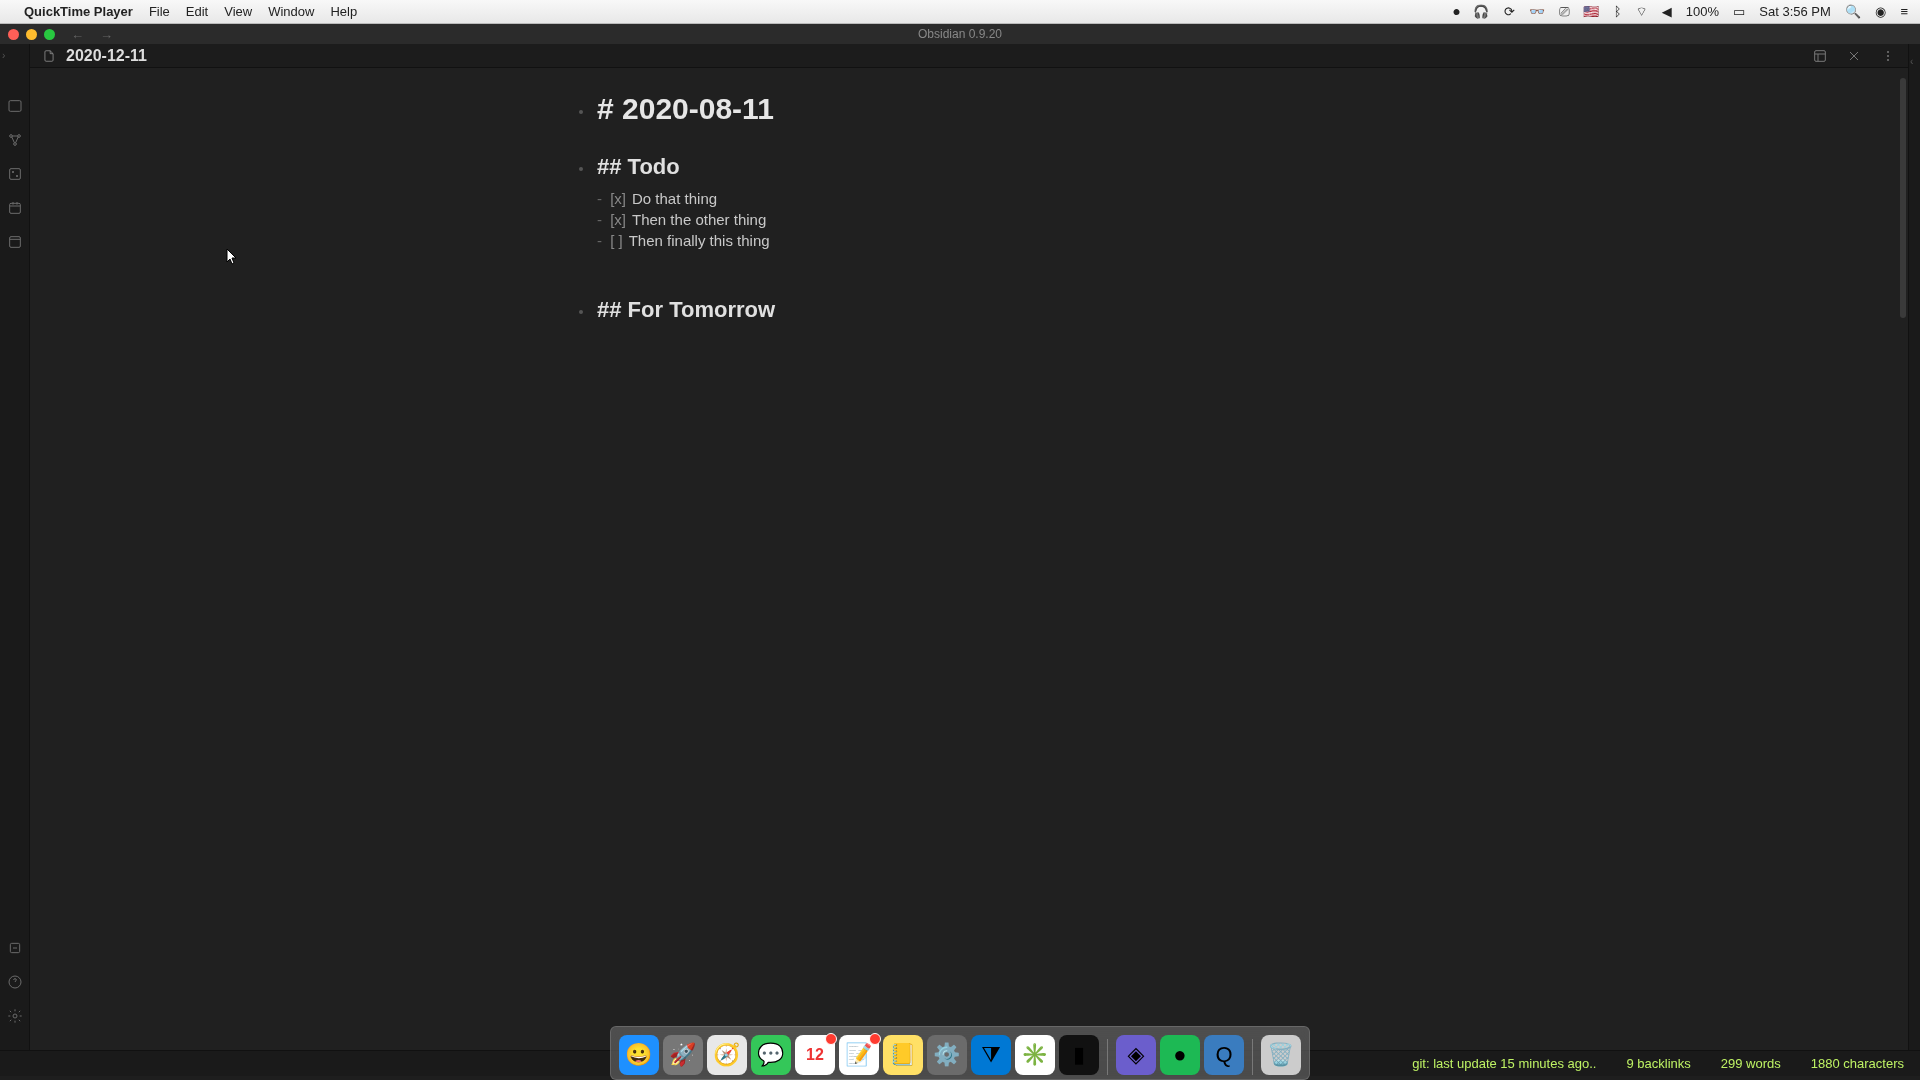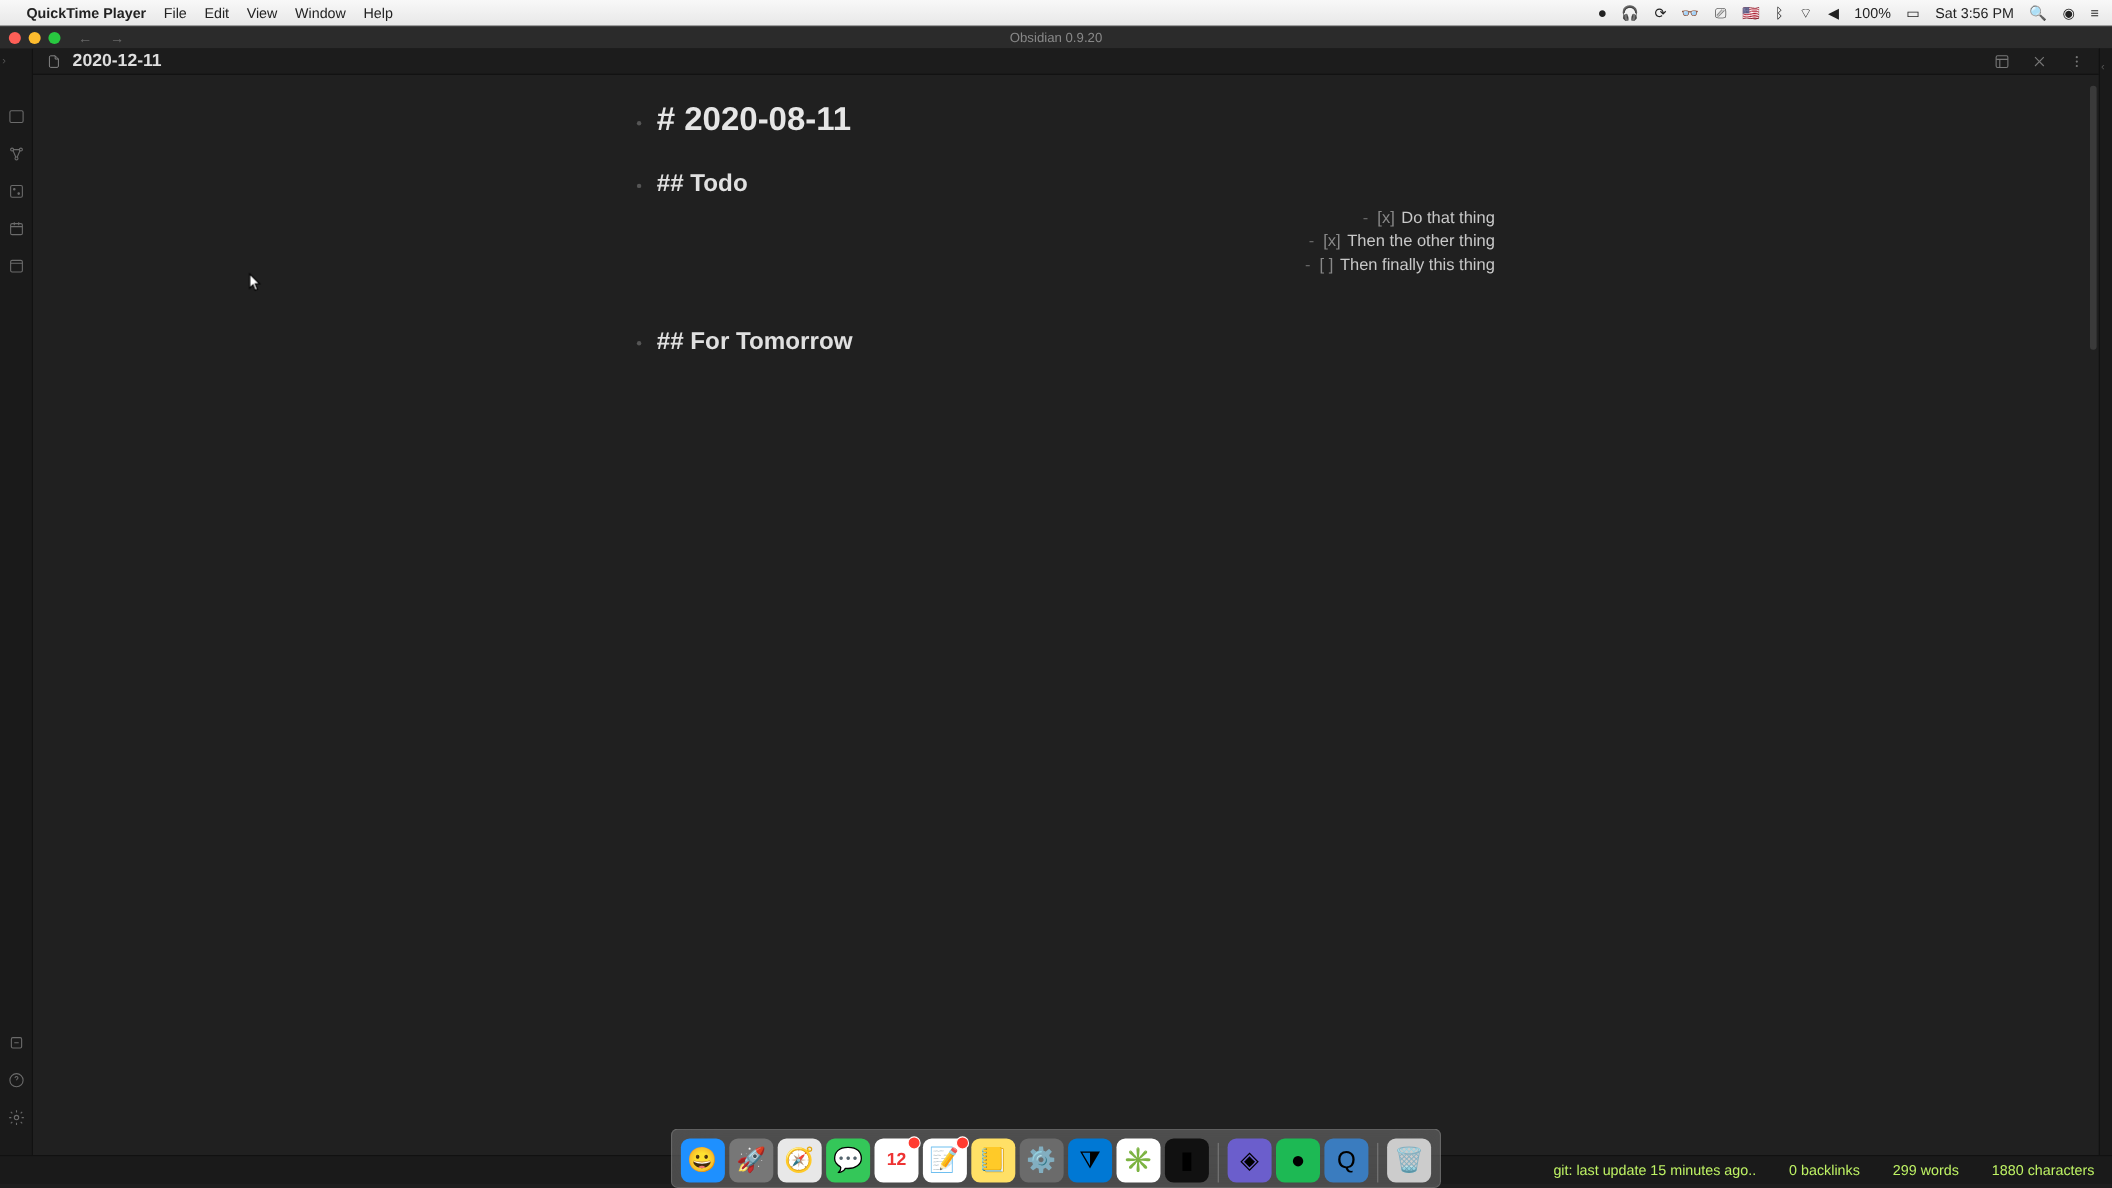--- a/index.html
+++ b/index.html
@@ -29,21 +29,21 @@
 .tab-bar .file-icon{width:14px;height:14px;margin-right:10px;color:#888;}
 .tab-title{color:#ddd;font-size:16px;font-weight:600;}
 .tab-bar .spacer{flex:1;}
 .tab-bar .tb-icon{width:16px;height:16px;color:#777;margin-left:18px;}
 .editor-scroll{flex:1;overflow-y:auto;position:relative;}
 .editor{max-width:780px;margin:0 auto;padding:24px 0 60px 0;color:#d8d8d8;}
 .line{position:relative;padding-left:18px;}
 .bullet{position:absolute;left:0;top:0.6em;width:4px;height:4px;border-radius:50%;background:#555;}
 .h1{font-size:30px;font-weight:700;color:#e6e6e6;margin-bottom:28px;}
 .h2{font-size:22px;font-weight:700;color:#e0e0e0;margin:24px 0 10px 0;}
-.task{font-size:15px;color:#c8c8c8;margin:4px 0;padding-left:18px;position:relative;text-align:right;}
+.task{font-size:15px;color:#c8c8c8;margin:4px 0;padding-left:18px;position:relative;}
 .task .dash{color:#666;margin-right:4px;}
 .task .box{color:#888;margin-right:6px;}
 .right-rail{width:12px;background:#1a1a1a;border-left:1px solid #111;position:relative;}
 .right-rail .caret{position:absolute;top:12px;left:1px;color:#555;font-size:10px;}
 .status-bar{height:26px;background:#1a1a1a;border-top:1px solid #111;display:flex;align-items:center;justify-content:flex-end;padding:0 16px;color:#bef264;font-size:13px;gap:30px;}
 .dock-zone{position:fixed;bottom:0;left:0;right:0;height:54px;display:flex;justify-content:center;pointer-events:none;}
 .dock{background:rgba(220,220,220,0.25);backdrop-filter:blur(20px);border-radius:6px;padding:4px 8px;display:flex;gap:4px;align-items:flex-end;pointer-events:auto;border:1px solid rgba(255,255,255,0.15);}
 .dock .di{width:40px;height:40px;border-radius:8px;display:flex;align-items:center;justify-content:center;font-size:22px;position:relative;}
 .dock .sep{width:1px;height:36px;background:rgba(255,255,255,0.25);margin:0 4px;}
 .dock .badge{position:absolute;top:-2px;right:-2px;width:12px;height:12px;border-radius:50%;background:#ff3b30;border:1px solid #fff;}
@@ -188,21 +188,21 @@
     </div>
   </div>
 
   <div class="right-rail">
     <div class="caret">‹</div>
   </div>
 </div>
 
 <div class="status-bar">
   <span>git: last update 15 minutes ago..</span>
-  <span>0 backlinks</span>
+  <span>9 backlinks</span>
   <span>299 words</span>
   <span>1880 characters</span>
 </div>
 
 <div class="dock-zone">
   <div class="dock" id="dock">
       <div class="di" style="background: rgb(30, 144, 255);">😀</div>
       <div class="di" style="background: rgb(119, 119, 119);">🚀</div>
       <div class="di" style="background: rgb(232, 232, 232);">🧭</div>
       <div class="di" style="background: rgb(52, 199, 89);">💬</div>

